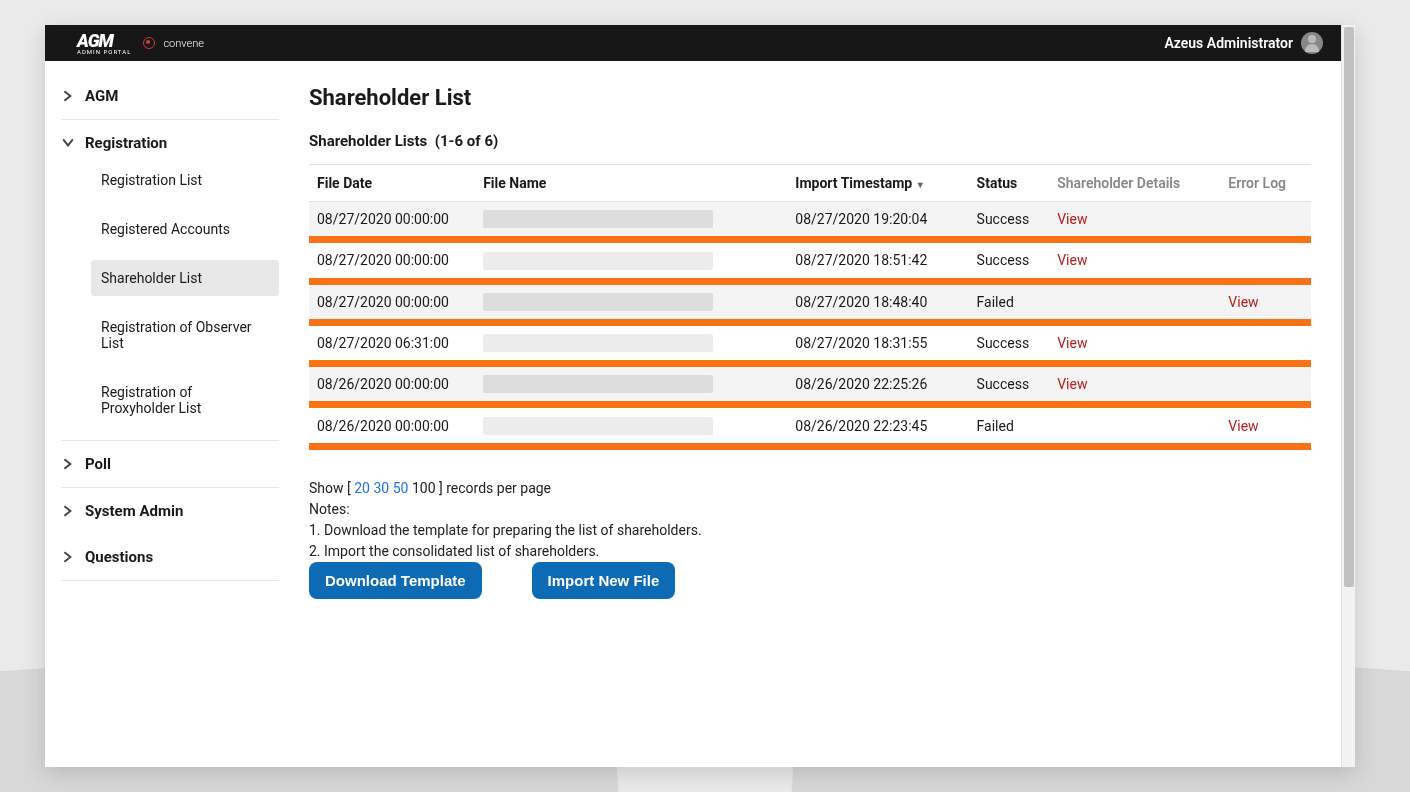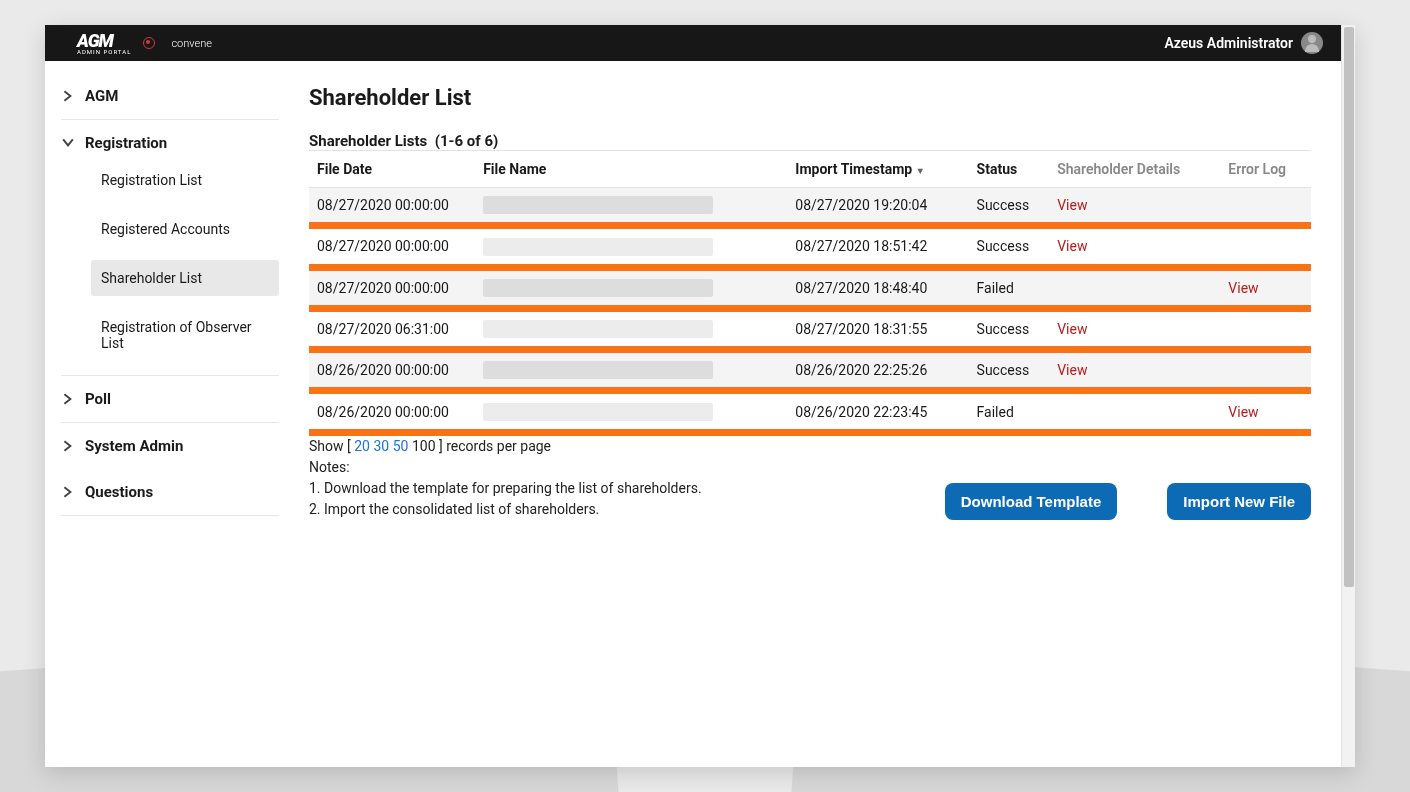--- a/index.html
+++ b/index.html
@@ -75,21 +75,21 @@
       justify-content: space-between;
       padding: 0 32px 0 32px;
     }
     .topbar-left { display: flex; align-items: center; gap: 8px; }
     .logo-agm { font-weight: 900; font-style: italic; font-size: 18px; letter-spacing: -1px; line-height: 1; }
     .logo-agm-sub { font-size: 6px; letter-spacing: 1px; display: block; font-weight: 400; margin-top: -1px; }
     .logo-agm-wrap { display: flex; flex-direction: column; align-items: flex-start; line-height: 1; }
     .logo-convene {
       display: flex;
       align-items: center;
-      gap: 16px;
+      gap: 8px;
       font-size: 11px;
       font-weight: 300;
       margin-left: 4px;
       justify-content: center;
     }
     .logo-convene .circ {
       width: 12px; height: 12px; border: 1.5px solid #d03a3a; border-radius: 50%;
       position: relative;
     }
     .logo-convene .circ::after {
@@ -150,21 +150,21 @@
     .sidebar-item-row .chev { width: 14px; display: flex; justify-content: center; color: #555; }
     .sidebar-item-label { font-size: 15px; font-weight: 700; color: #1a1a1a; }
     .sidebar-sub { padding-left: 30px; padding-top: 10px; display: flex; flex-direction: column; gap: 13px; }
     .sidebar-sub-item {
       font-size: 14px; color: #1a1a1a; padding: 10px 10px; border-radius: 3px; cursor: pointer;
     }
     .sidebar-sub-item.active { background: #e8e8e8; font-weight: 400; }
     .sidebar-section.last { border-bottom: none; }
 
     .page-title { font-size: 22px; font-weight: 700; margin-bottom: 22px; }
-    .list-heading { font-size: 15px; font-weight: 700; margin-bottom: 0; }
+    .list-heading { font-size: 15px; font-weight: 700; margin-bottom: 14px; }
     .list-heading .count { font-weight: 700; }
 
     table.data { width: 100%; border-collapse: collapse; font-size: 14px; }
     table.data th {
       text-align: left; font-weight: 700; padding: 10px 8px; border: 1px solid #e2e2e2;
       border-left: none; border-right: none;
       color: #1a1a1a;
       background: #fff;
     }
     table.data th.muted { color: #888; font-weight: 600; }
@@ -175,22 +175,23 @@
     }
     table.data tbody tr:nth-child(odd) td { background: #f4f4f4; }
     table.data tbody tr:nth-child(even) td { background: #fff; }
     .filename-placeholder {
       display: inline-block; width: 230px; height: 18px; background: #ddd; border-radius: 2px; vertical-align: middle;
     }
     tr:nth-child(even) .filename-placeholder { background: #ececec; }
     .link { color: #b91c1c; cursor: pointer; }
 
     .bottom-row {
-      display: flex; justify-content: space-between; align-items: flex-end;
-      margin-top: 0;
+      display: flex; justify-content: space-between; align-items: flex-start;
+      margin-top: 28px;
+      flex-direction: column;
     }
     .pagination-text { font-size: 14px; color: #222; line-height: 1.5; }
     .pagination-text .link { color: #1a73e8; }
     .btn-row { display: flex; gap: 50px; }
     .btn {
       background: #0d6ab5; color: #fff; border: none; border-radius: 8px;
       font-size: 15px; font-weight: 600; padding: 10px 16px; cursor: pointer;
     }
 
     .chev-svg { width: 12px; height: 12px; }
@@ -256,20 +257,23 @@
               <span>Registration List</span>
             </div>
             <div class="sidebar-sub-item">
               <span>Registered Accounts</span>
             </div>
             <div class="sidebar-sub-item active">
               <span>Shareholder List</span>
             </div>
             <div class="sidebar-sub-item">
               <span>Registration of Observer List</span>
+            </div>
+            <div class="sidebar-sub-item">
+              <span>Registration of Proxyholder List</span>
             </div>
           </div>
         </div>
 
         <div class="sidebar-section">
           <div class="sidebar-item-row">
             <span class="chev chev-right">
               <svg class="chev-svg" viewBox="0 0 10 10">
                   <path d="M2 1 L7 5 L2 9" fill="none" stroke="#444" stroke-width="1.6"></path>
                 </svg>

